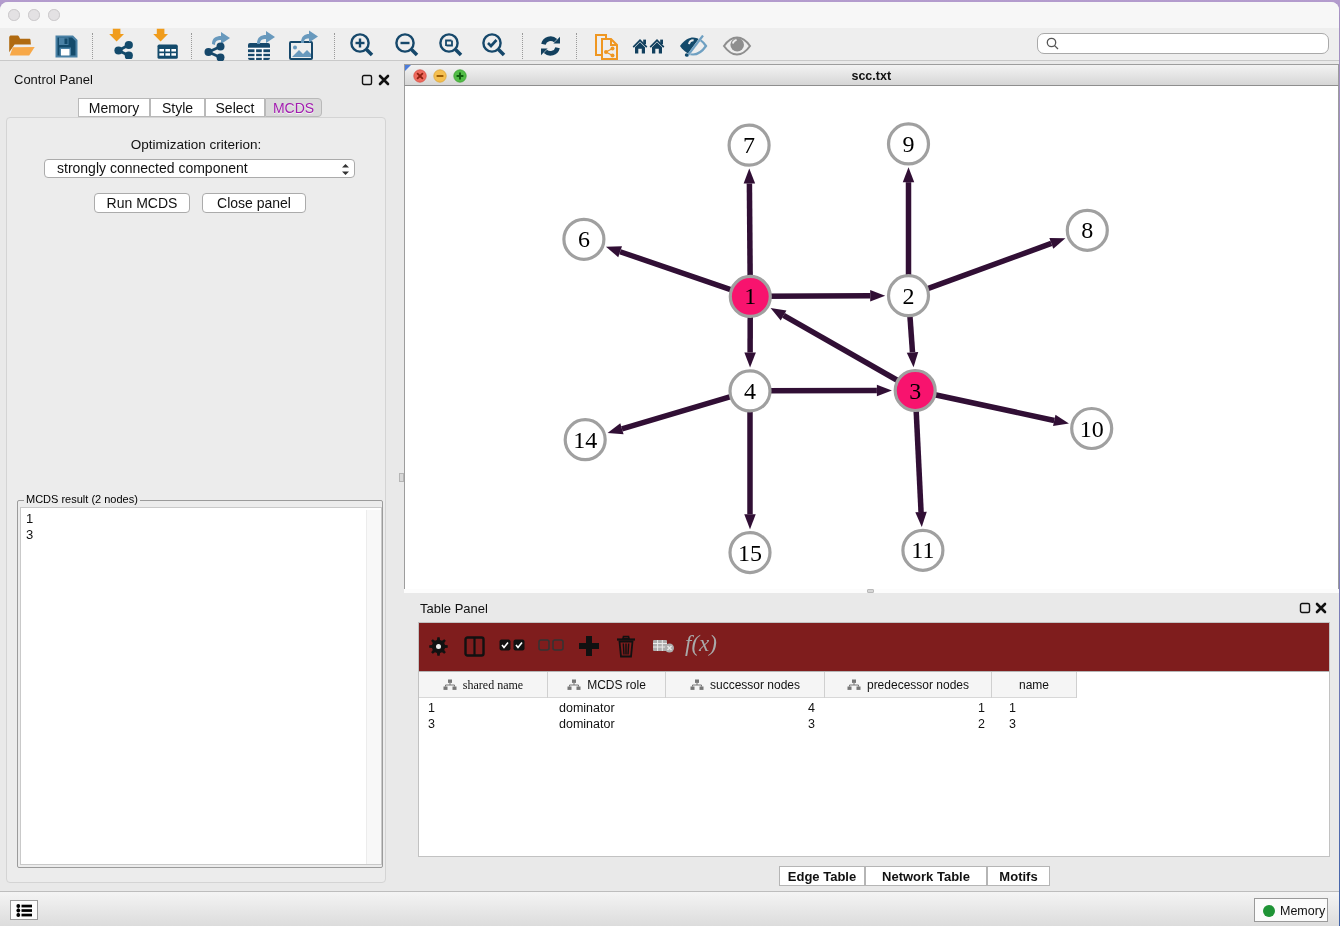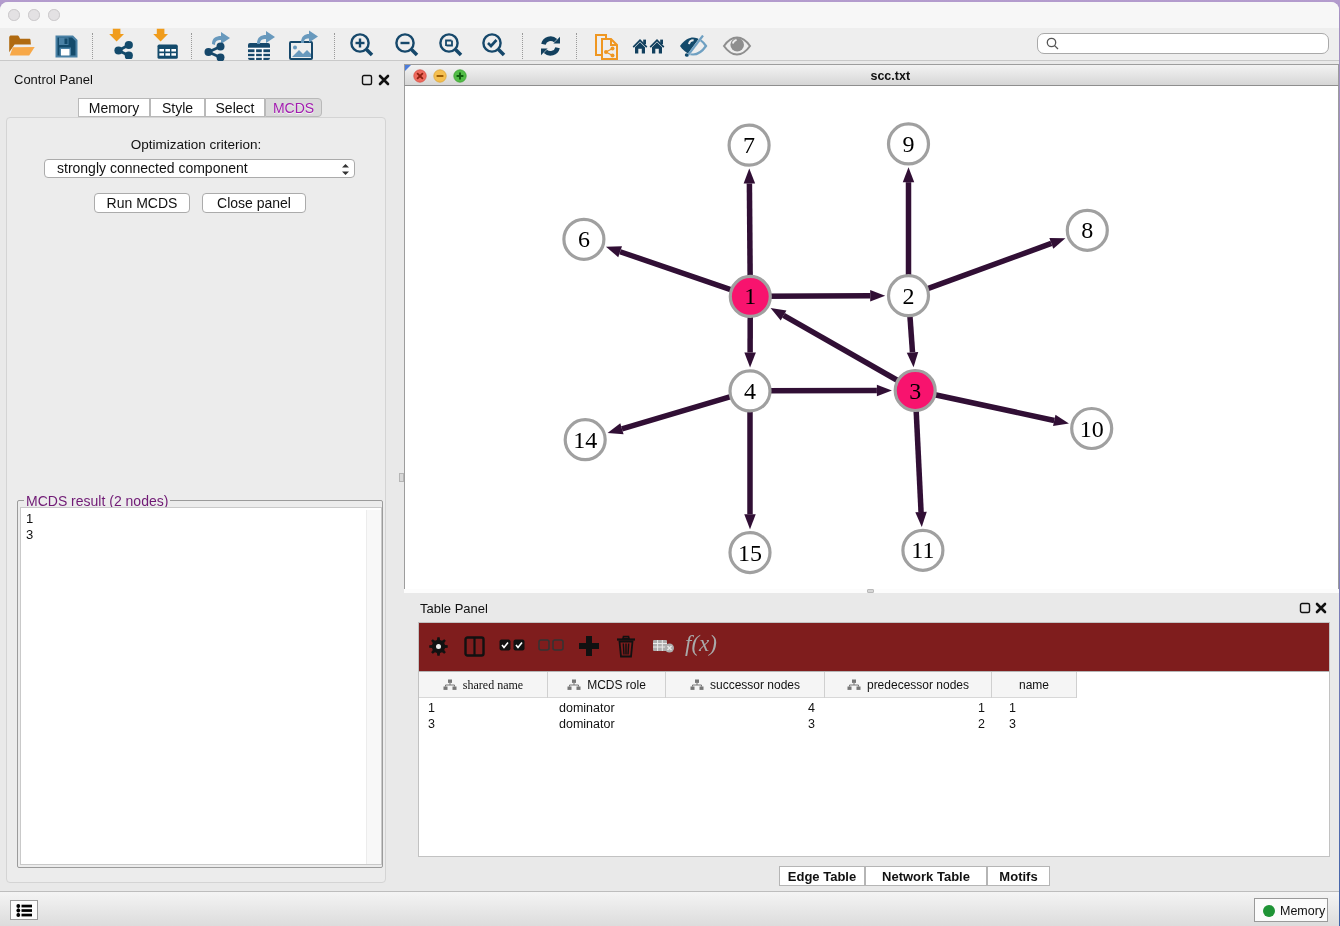--- a/index.html
+++ b/index.html
@@ -19,26 +19,26 @@
 #cpanel { left:0; top:59px; width:392px; height:831px; background:#e9e9e9; }
 #cpanel .hdr { left:14px; top:11px; font-size:13px; color:#111; }
 .tabbar { top:37px; height:19px; }
 .tab { position:absolute; top:0; height:19px; background:#fff; border:1px solid #b9b9b9; font-size:14px; text-align:center; color:#111; line-height:18px; }
 .tab.sel { background:#dadada; color:#a21caf; text-shadow:0 1px 0 #f5f5f5; }
 #cpcontent { left:6px; top:56px; width:380px; height:766px; background:#ececec; border:1px solid #d4d4d4; border-radius:4px; }
 #optlabel { width:100%; top:76px; text-align:center; font-size:13.5px; color:#111; }
 #dropdown { left:44px; top:98px; width:311px; height:19px; background:#fff; border:1px solid #ababab; border-radius:4px; font-size:14px; color:#111; line-height:17px; padding-left:12px; }
 .btn { position:absolute; height:20px; background:#fff; border:1px solid #ababab; border-radius:4px; font-size:14px; color:#111; text-align:center; line-height:18px; }
 #fieldset { left:17px; top:439px; width:366px; height:368px; border:1px solid #9b9b9b; border-radius:2px; }
-#fieldlegend { left:6px; top:-8px; background:#ececec; font-size:14px; color:#701a75; padding:0 2px; }
+#fieldlegend { left:6px; top:-8px; background:#ececec; font-size:11px; color:#000000; padding:0 2px; }
 #fieldwhite { left:2px; top:6px; width:362px; height:358px; background:#fff; border:1px solid #c9c9c9; font-size:13px; color:#111; line-height:16px; padding:3px 0 0 5px; }
 #fieldscroll { right:0.5px; top:2px; width:15px; height:354px; background:#f8f8f8; border-left:1px solid #ececec; }
 
 #netwin { left:404px; top:62px; width:934.5px; height:525px; }
-#nettitle { left:0; top:0; width:100%; height:22px; background:linear-gradient(#f3f3f3,#d6d6d6); border:1px solid #9d9d9d; border-bottom:1px solid #8e8e8e;padding-left:19px; }
+#nettitle { left:0; top:0; width:100%; height:22px; background:linear-gradient(#f3f3f3,#d6d6d6); border:1px solid #9d9d9d; border-bottom:1px solid #8e8e8e; }
 #nettitle .t { width:100%; text-align:center; top:4px; font-size:12.5px; font-weight:bold; color:#111; }
 #netcanvas svg { display:block; }
 #netcanvas { left:0; top:22px; width:934.5px; height:503px; background:#fff; border:1px solid #9d9d9d; border-top:none; border-bottom:none; }
 
 #tpanel { left:404px; top:595px; width:934.5px; height:295px; background:#e9e9e9; }
 #tpanel .hdr { left:16px; top:4px; font-size:13px; color:#111; }
 #tinner { left:14px; top:25px; width:912px; height:235px; background:#7f1d1d; border:1px solid #c2c2c2; }
 #ttoolbar { left:0; top:0; width:100%; height:45px; }
 #ttable { left:0; top:48px; width:910px; height:185px; background:#fff; border-top:1px solid #b5b5b5; }
 .thead { top:0; height:26px; background:#f5f5f5; border-bottom:1px solid #d8d8d8; font-size:12.5px; color:#111; }

